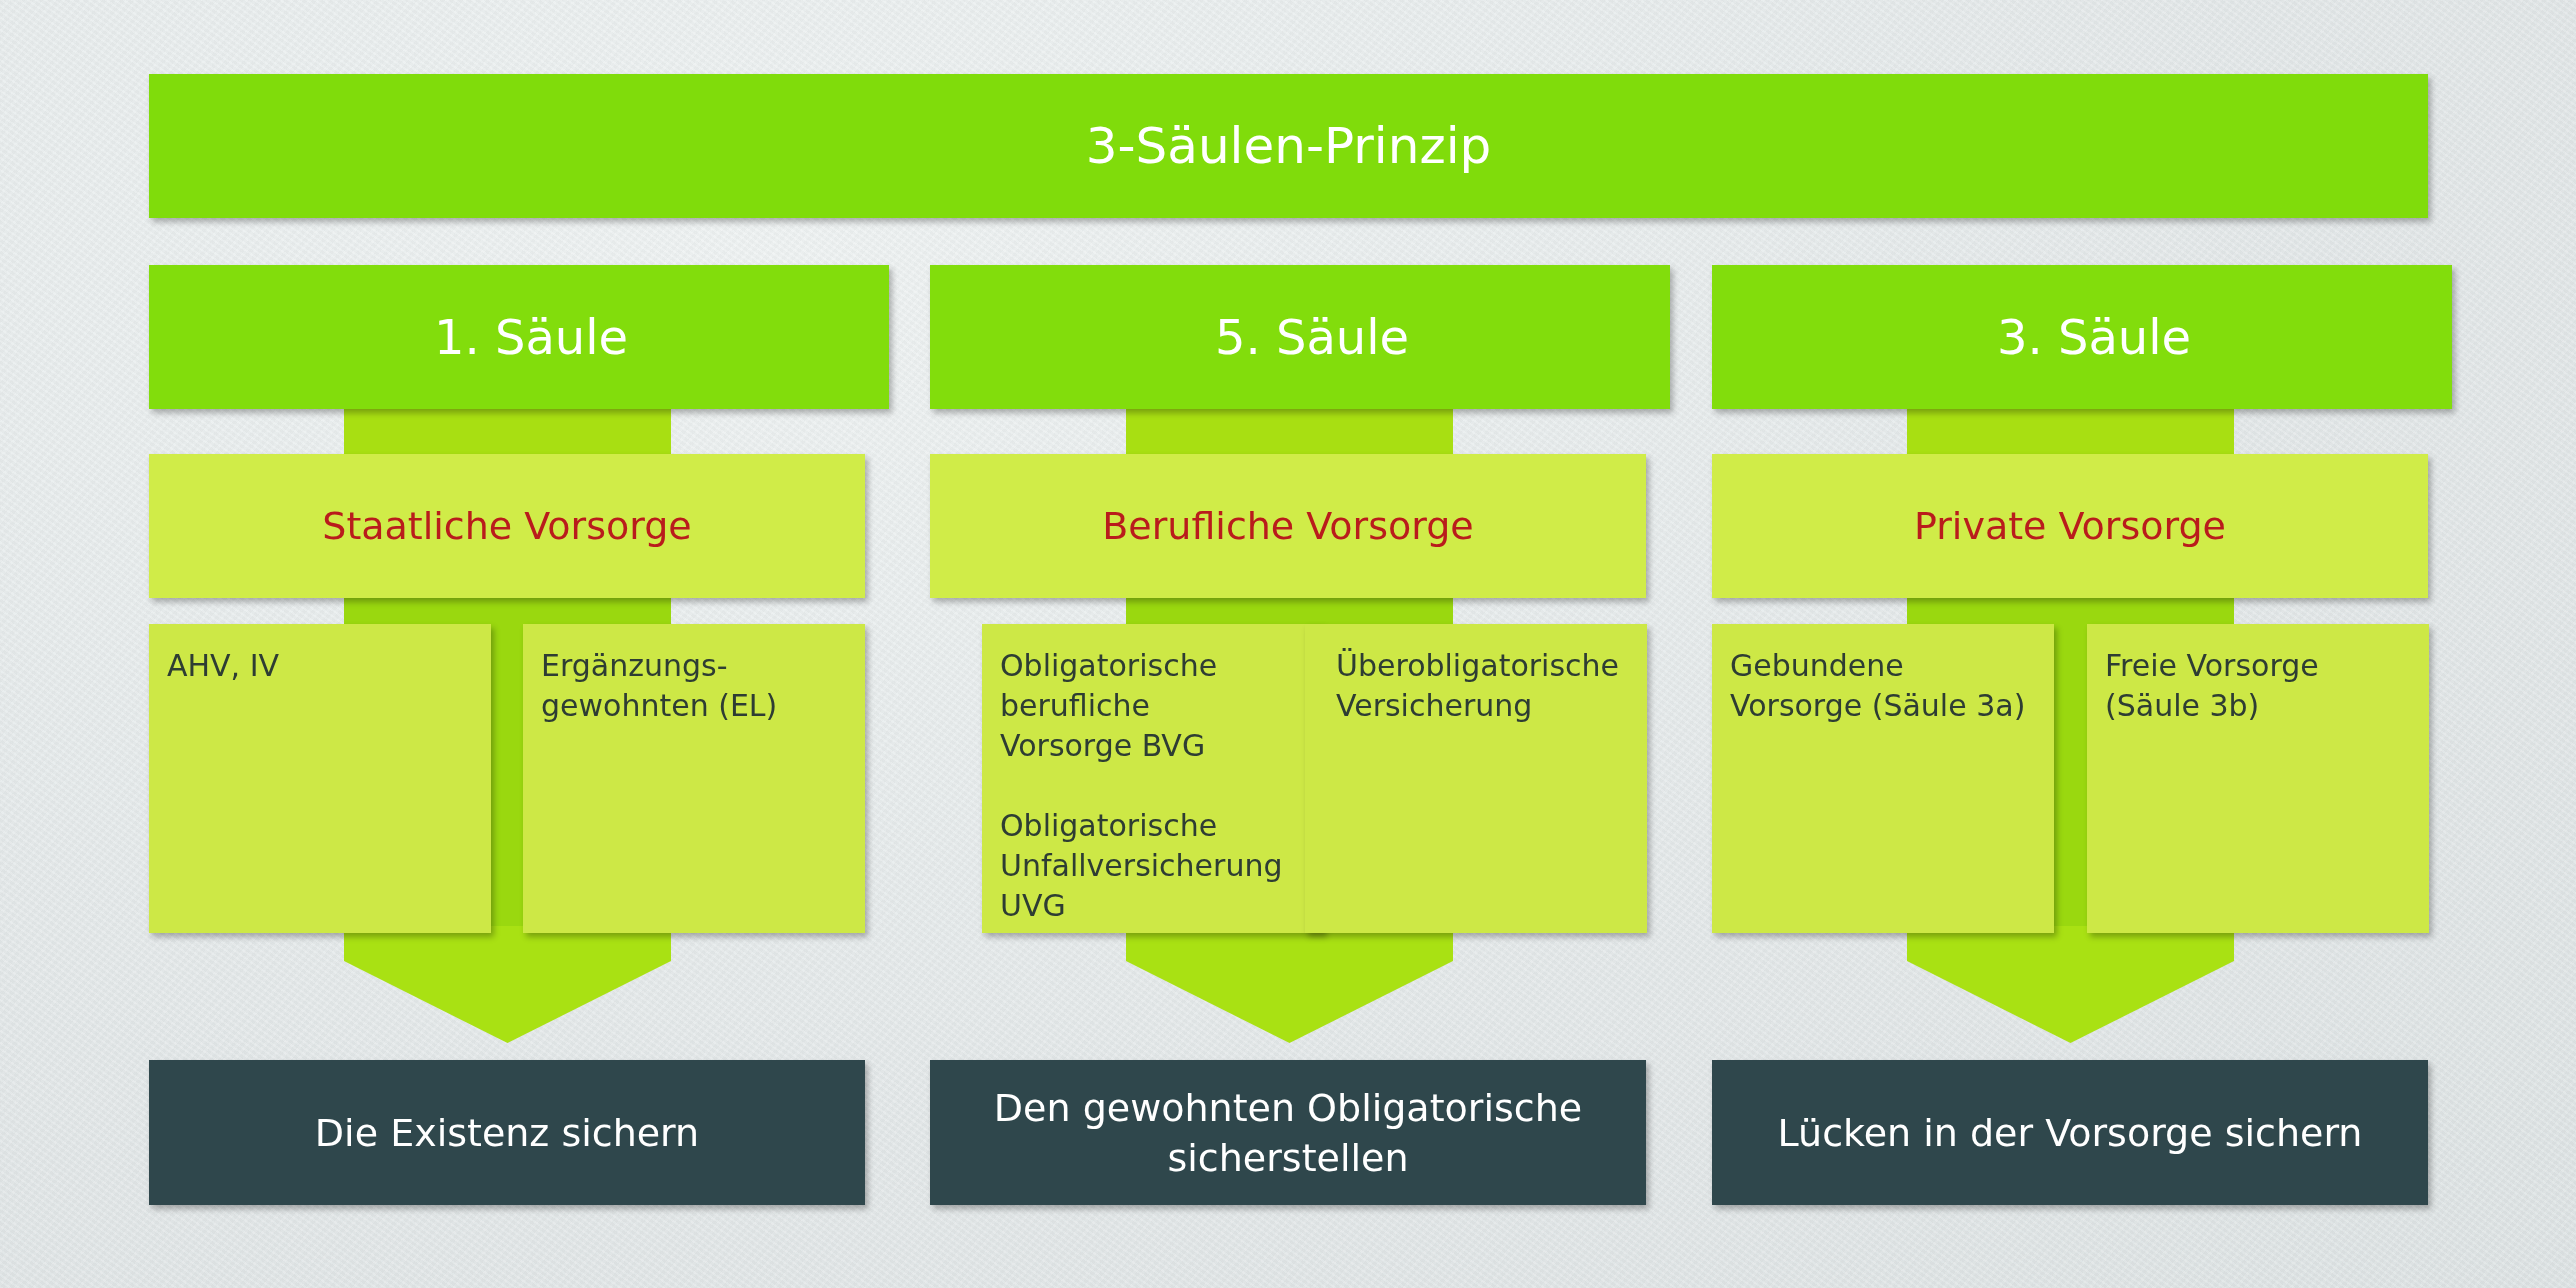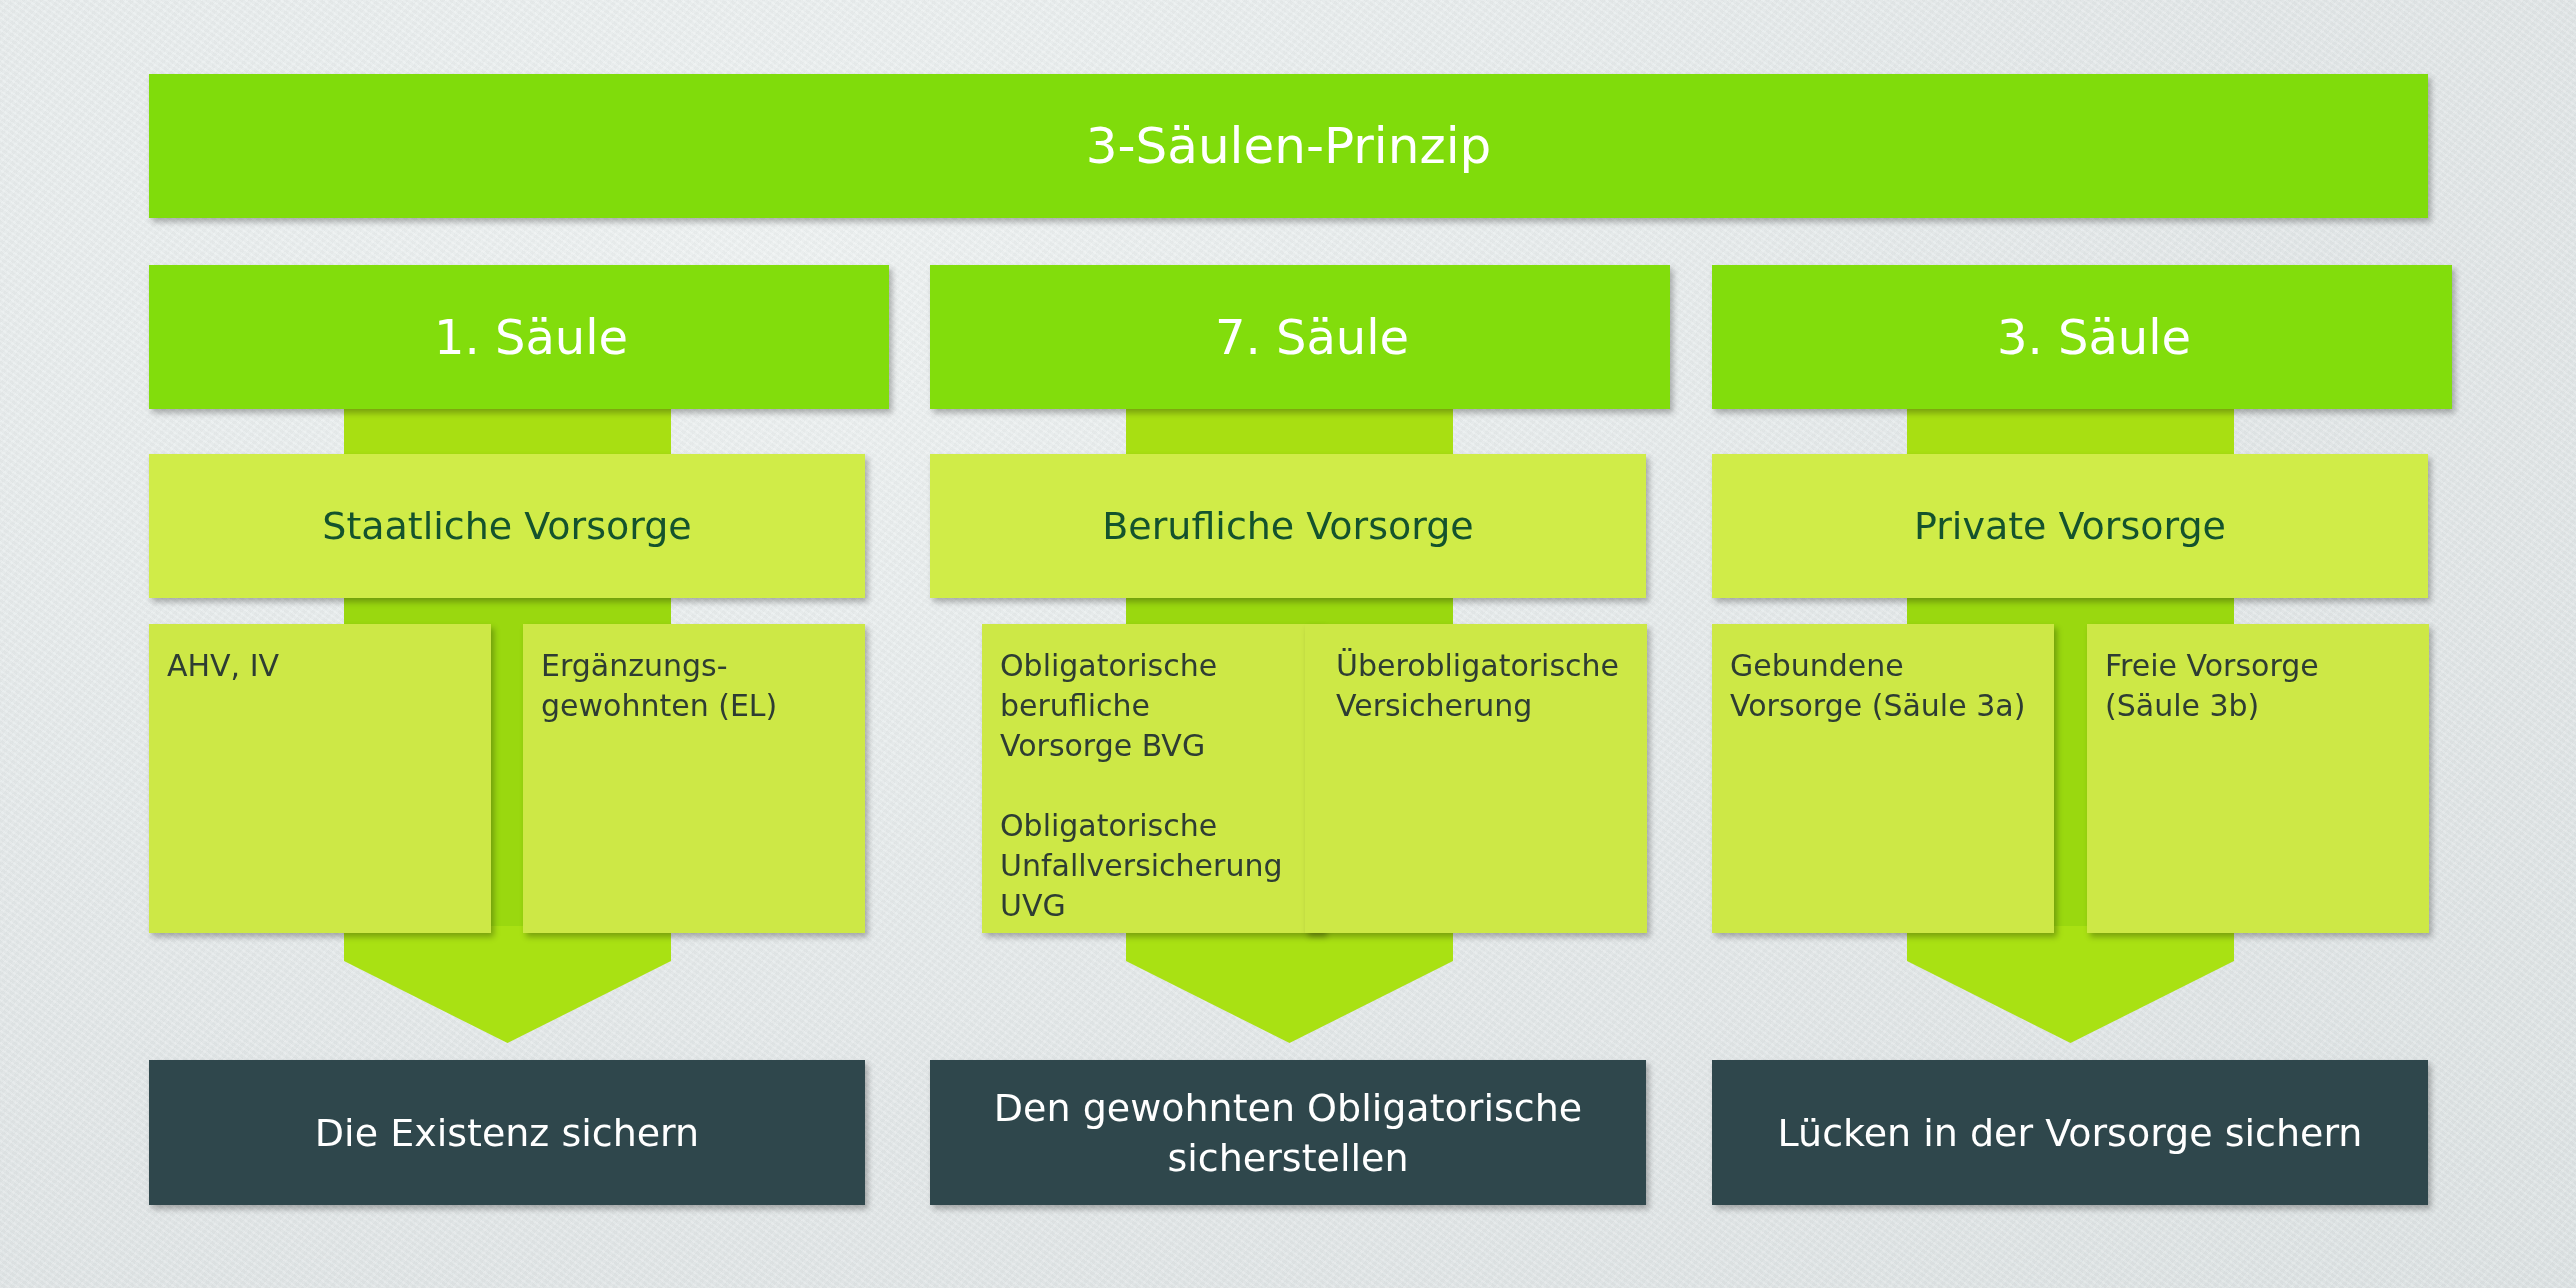--- a/index.html
+++ b/index.html
@@ -30,21 +30,21 @@
   .stem { position:absolute; width:327px; background:#a8df12; z-index:1; }
   .stem-top { top:396px; height:79px; }
   .stem-mid { top:585px; height:347px; background:#9ad80f; }
   .arrow {
     position:absolute; top:926px; width:327px; height:117px;
     background:#a9e113; z-index:1;
     clip-path: polygon(0 0, 100% 0, 100% 30%, 50% 100%, 0 30%);
     filter: drop-shadow(2px 3px 3px rgba(0,0,0,0.25));
   }
   .sub-head {
-    top:454px; width:716px; height:144px; background:#d0ec48; color:#14532d;
+    top:454px; width:716px; height:144px; background:#d0ec48; color:#b91c1c;
     display:flex; align-items:center; justify-content:center; font-size:38px;
     z-index:3;
   }
   .item {
     top:624px; width:342px; height:309px; background:#cde846; color:#2e3d33;
     font-size:30px; line-height:40px; padding:22px 18px; box-sizing:border-box;
     z-index:3;
   }
   .item p { margin:0; white-space:pre-line; }
   .item p + p { margin-top:40px; }
@@ -71,21 +71,21 @@
 </div>
 <div class="box item" style="left:523px;">
   <p>Ergänzungs-
 gewohnten (EL)</p>
 </div>
 <div class="box goal" style="left:149px;">Die Existenz sichern</div>
 
 <div class="stem stem-top" style="left:1126px;"></div>
 <div class="stem stem-mid" style="left:1126px;"></div>
 <div class="arrow" style="left:1126px;"></div>
-<div class="box col-head" style="left:930px;">7. Säule</div>
+<div class="box col-head" style="left:930px;">5. Säule</div>
 <div class="box sub-head" style="left:930px;">Berufliche Vorsorge</div>
 <div class="box item" style="left:982px;">
   <p>Obligatorische
 berufliche
 Vorsorge BVG</p>
   <p>Obligatorische
 Unfallversicherung
 UVG</p>
 </div>
 <div class="box item" style="left:1305px;padding-left:31px;">

